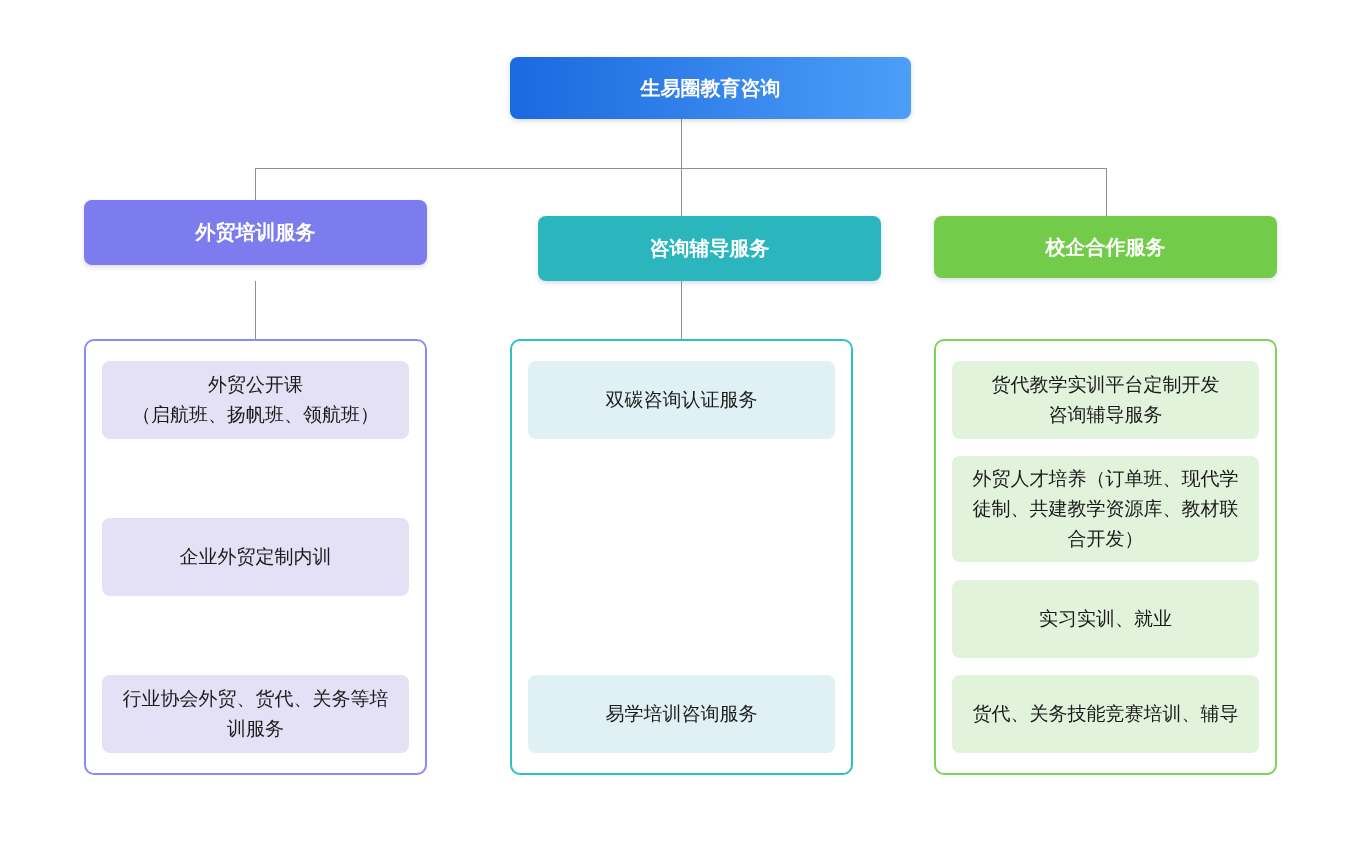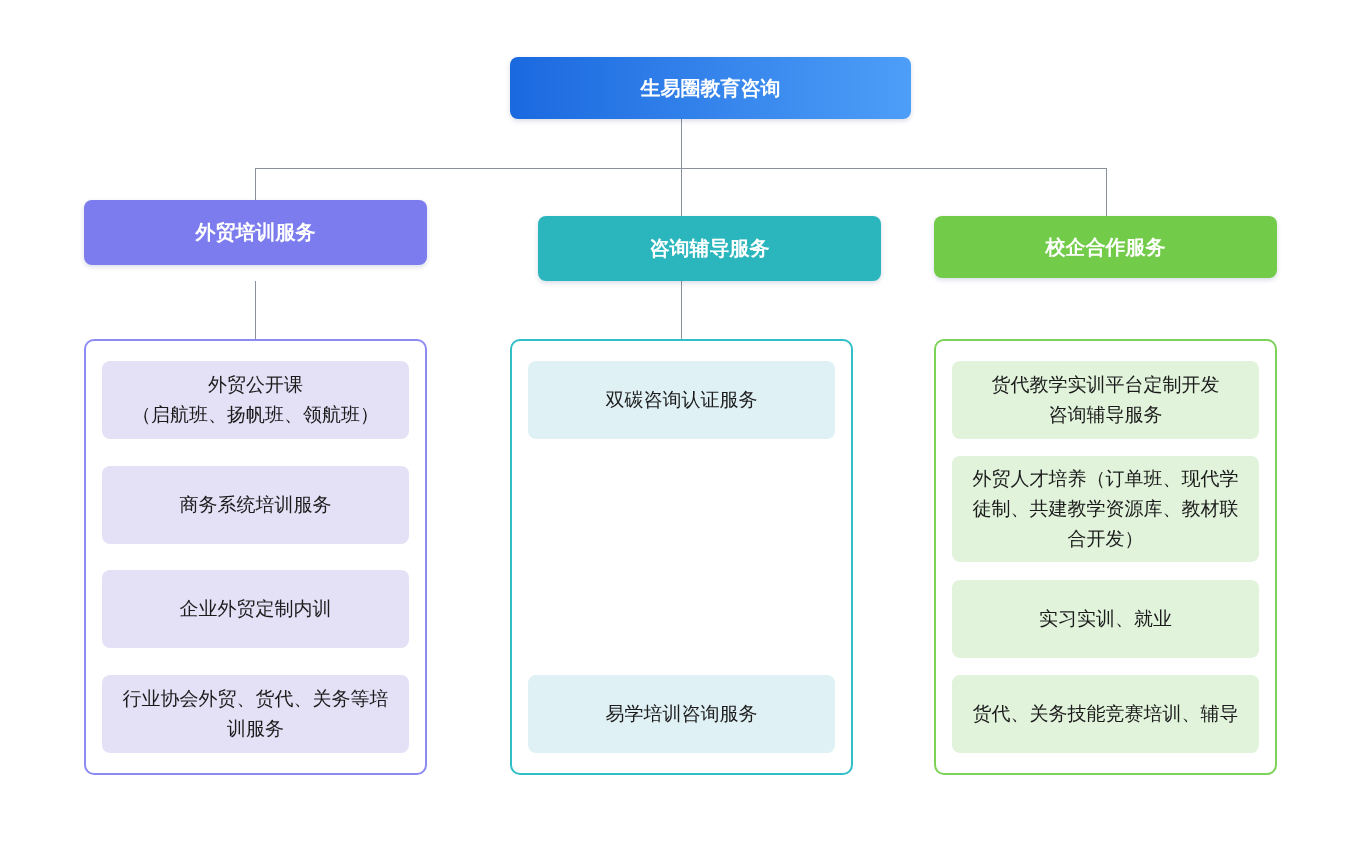--- a/index.html
+++ b/index.html
@@ -102,21 +102,20 @@
   <div class="node b2">
     <span>咨询辅导服务</span>
   </div>
   <div class="node b3">
     <span>校企合作服务</span>
   </div>
 
   <div class="group c1">
     <div class="item">外贸公开课
 （启航班、扬帆班、领航班）</div>
-    <div class="item">商务系统培训服务</div>
     <div class="item">企业外贸定制内训</div>
     <div class="item">行业协会外贸、货代、关务等培训服务</div>
   </div>
 
   <div class="group c2">
     <div class="item">双碳咨询认证服务</div>
     <div class="item">易学培训咨询服务</div>
   </div>
 
   <div class="group c3">

